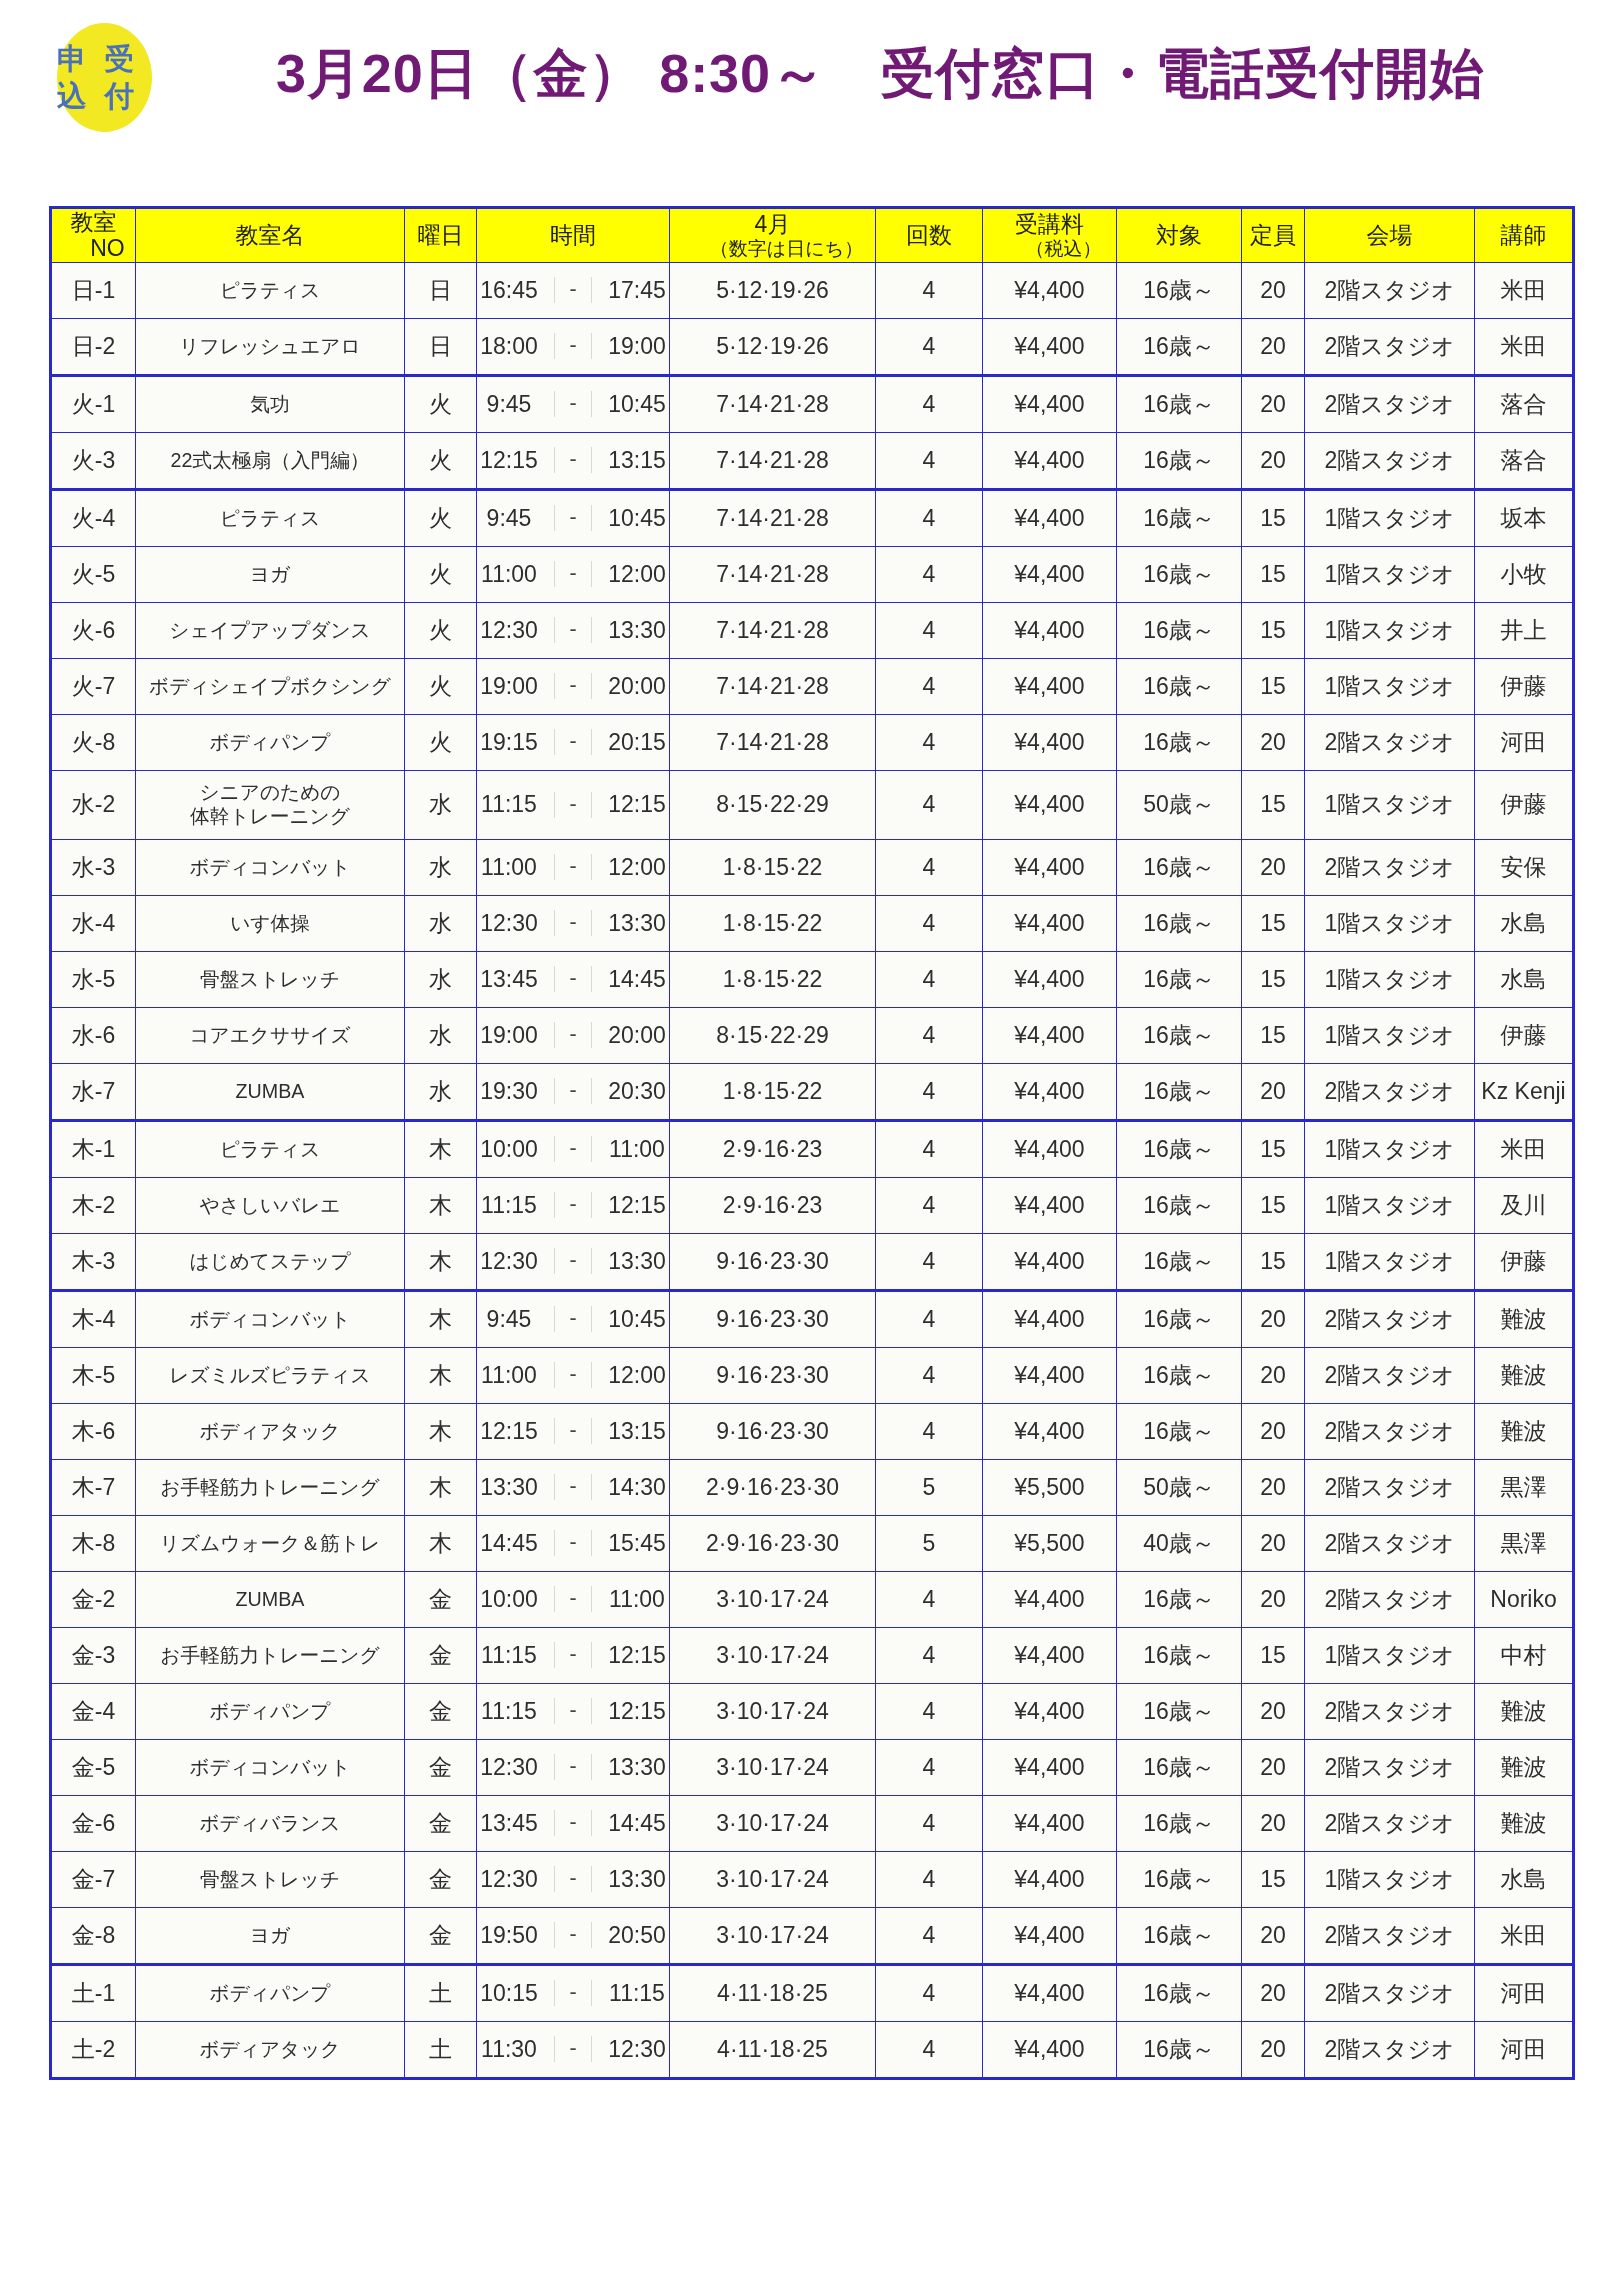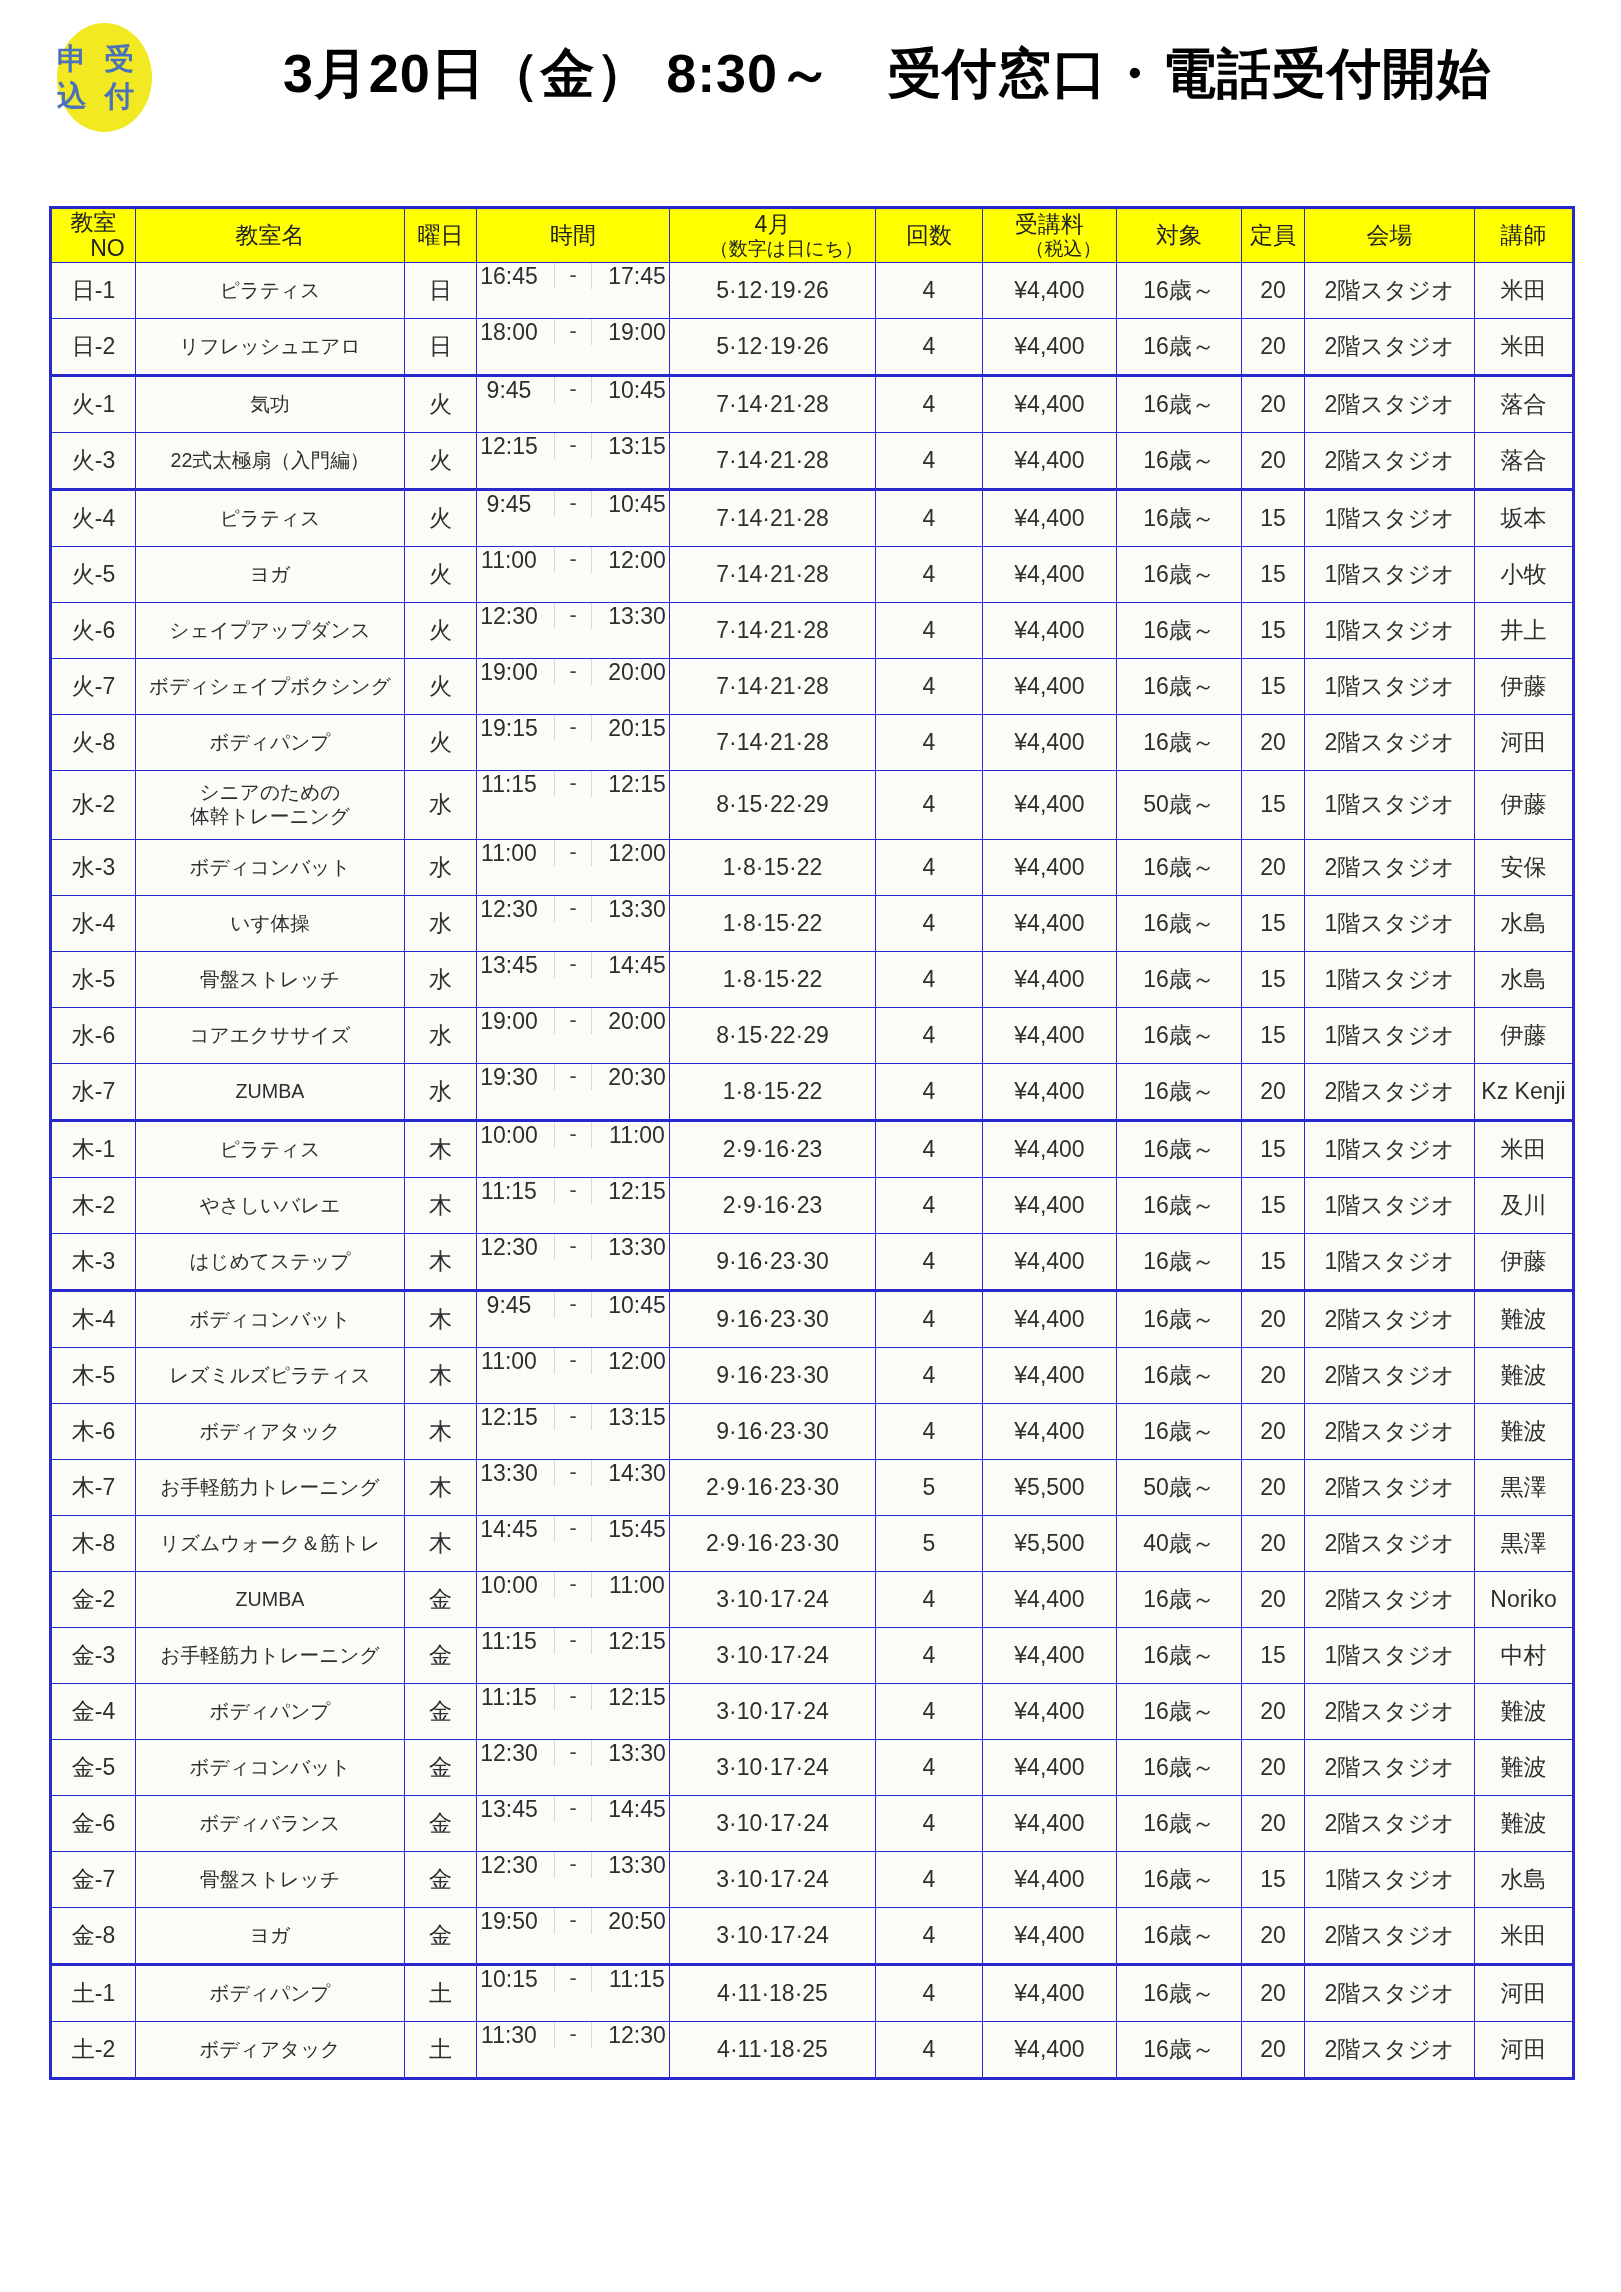--- a/index.html
+++ b/index.html
@@ -7,42 +7,42 @@
     width:1622px;height:2293px;position:relative;background:#ffffff;
     font-family:"Liberation Sans","DejaVu Sans",sans-serif;
   }
   .badge{
     position:absolute;left:57px;top:23px;width:95px;height:109px;
     background:#f3e922;border-radius:50%;
     display:flex;flex-direction:row;justify-content:center;align-items:center;
     color:#4a71bc;font-weight:bold;font-size:29.6px;line-height:1.25;letter-spacing:1.8px;
   }
   .page-title{
-    position:absolute;left:283px;top:38px;white-space:nowrap;
-    font-size:54px;font-weight:bold;color:#000000;letter-spacing:0.9px;
+    position:absolute;left:276px;top:38px;white-space:nowrap;
+    font-size:54px;font-weight:bold;color:#701a75;letter-spacing:0.9px;
   }
   .tablewrap{position:absolute;left:49px;top:206px;}
   table.schedule{
     border-collapse:collapse;table-layout:fixed;width:1523px;
     background:#fbfbf8;border:3.6px solid #2828cd;
   }
   .schedule th,.schedule td{
     border:1.8px solid #2828cd;text-align:center;vertical-align:middle;
     color:#2e2e2e;padding:0;overflow:hidden;
   }
   .schedule thead th{
     background:#ffff00;height:50px;font-size:23px;font-weight:normal;color:#222222;line-height:1.15;
   }
   .schedule thead .subline{display:block;font-size:19px;margin-left:28px;}
   .schedule tbody td{height:55px;font-size:23px;line-height:1.2;}
   .schedule tbody tr.tall td{height:68px;}
   .schedule tbody tr.thick td{border-top-width:3.6px;}
   .schedule td.c-name{font-size:19.7px;}
   .schedule td.c-time{padding:0;}
-  .time-inner{display:flex;height:100%;align-items:flex-start;gap:13px;}
+  .time-inner{display:flex;height:100%;align-items:center;gap:13px;}
   .time-inner span{display:flex;align-items:center;justify-content:center;}
   .t-start,.t-end{flex:1;}
   .t-sep{width:36px;border-left:0.9px solid #d8d8d8;border-right:0.9px solid #d8d8d8;font-size:21.5px;color:#444;}
 </style>
 </head>
 <body>
 
 <div class="badge">
   <span>申込</span>
   <span>受付</span>

